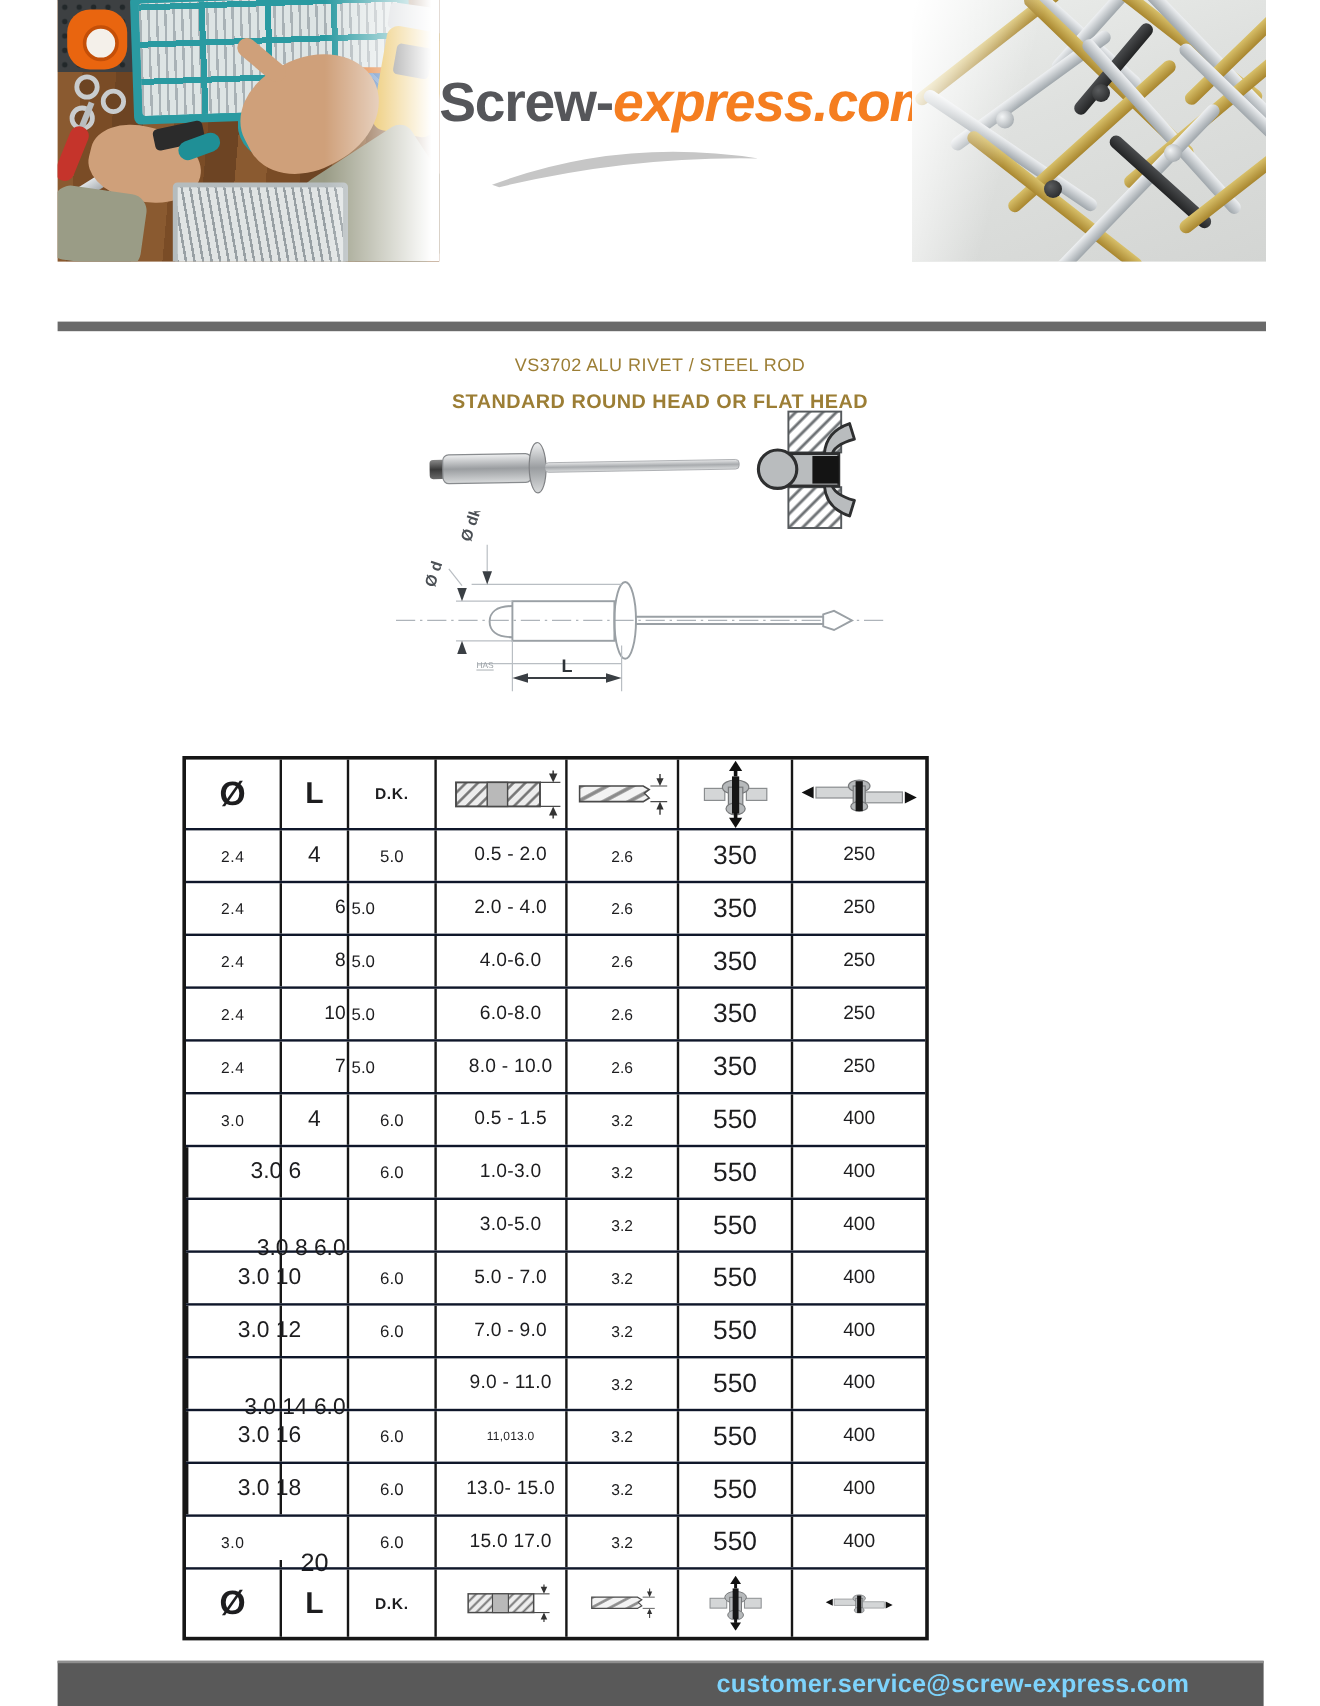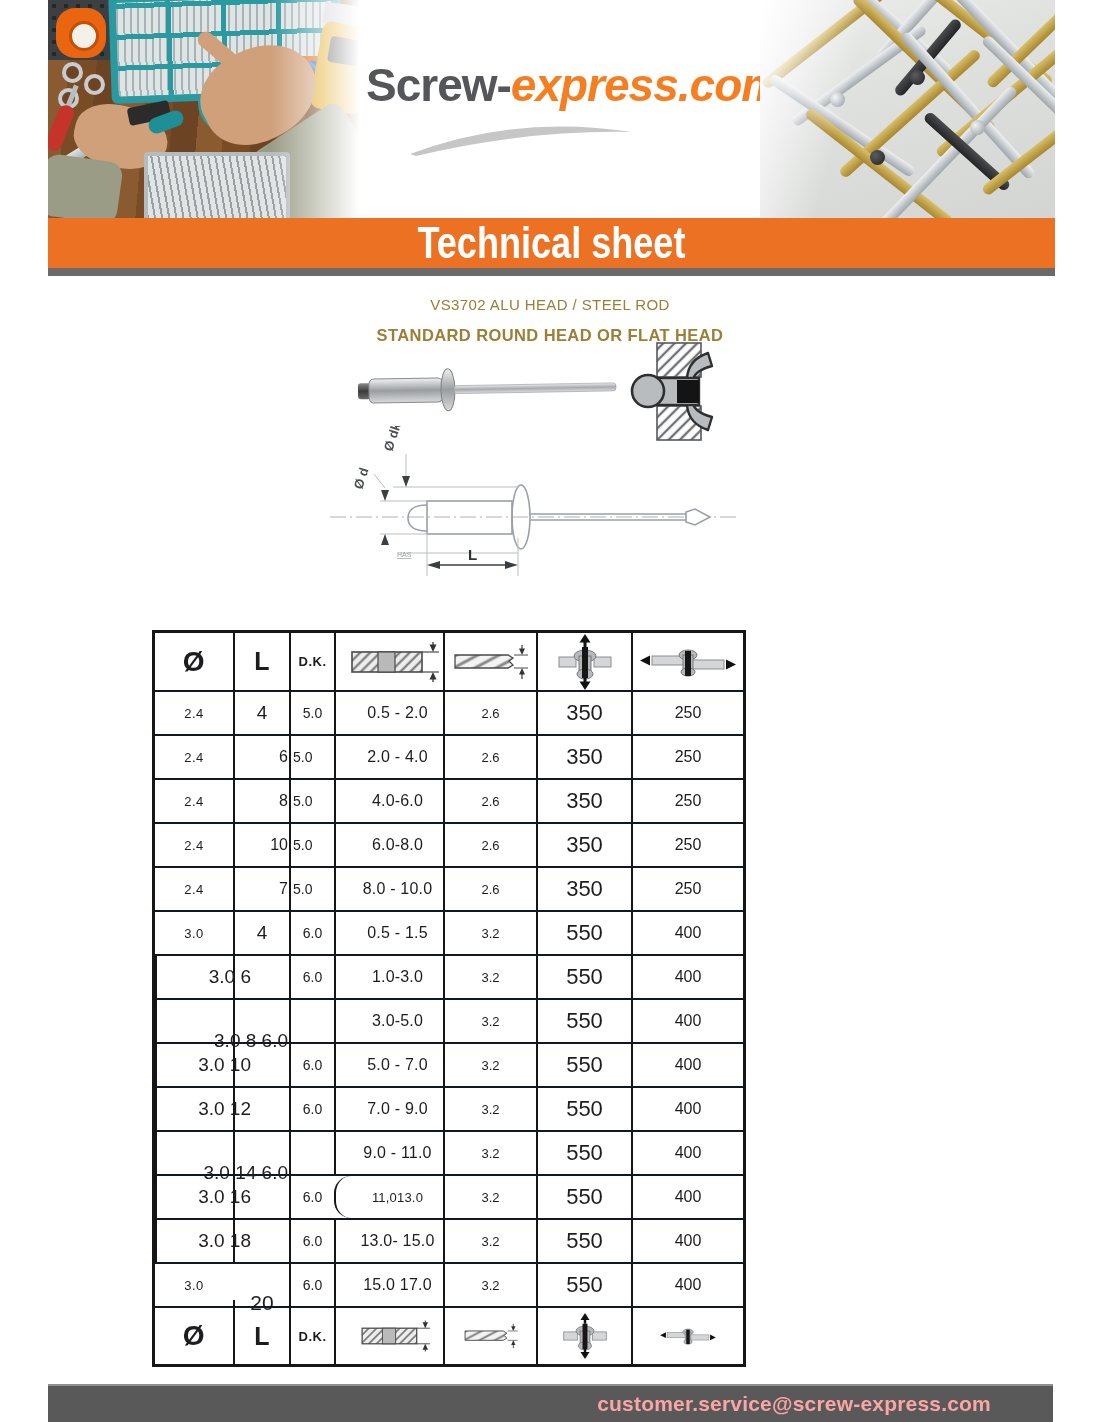--- a/index.html
+++ b/index.html
@@ -87,44 +87,44 @@
   
   .spec-table{position:absolute;left:152px;top:630px;border:3px solid #161616;background:#fff;}
   .trow{display:flex;height:42px;border-top:2px solid #0f172a;position:relative;}
   .trow:first-child{border-top:none;}
   .trow.hdr{height:57px;} .trow.ftr{height:56px;}
   .tcell{display:flex;align-items:center;justify-content:center;border-left:2px solid #161616;
       box-sizing:border-box;overflow:visible;}
   .tcell:first-child{border-left:none;}
   .c-d{width:78px;font-size:13px;letter-spacing:.5px;}
   .c-l{width:56px;font-size:19px;}
-  .c-dk{width:45px;font-size:14px;}
+  .c-dk{width:73px;font-size:14px;}
   .c-grip{width:109px;font-size:16px;letter-spacing:.2px;padding-left:16px;}
   .c-hole{width:93px;font-size:13px;}
   .c-tensile{width:95px;font-size:22px;}
   .c-shear{width:112px;font-size:16px;}
   .th.c-d{font-size:28px;font-weight:bold;}
   .th.c-l{font-size:25px;font-weight:bold;}
   .th.c-dk{font-size:13px;font-weight:600;letter-spacing:.5px;}
   .flush-r{justify-content:flex-end;padding-right:1px;font-size:16px;}
   .flush-l{justify-content:flex-start;padding-left:2px;}
   .big{font-size:21px;margin-top:36px;}
-  .small{font-size:13px;border-radius:17px;}
+  .small{font-size:10px;}
   .span-label{position:absolute;left:0;top:0;bottom:0;display:flex;align-items:center;
       justify-content:flex-end;font-size:19px;z-index:2;pointer-events:none;}
   .span-label.span2{width:96px;}
   .span-label.span3{width:133px;margin-top:40px;}
   .icon-wrap{display:flex;align-items:center;justify-content:center;}
   .ftr .scale-grip{transform:scale(.78);} .ftr .scale-hole{transform:scale(.72);}
   .ftr .scale-tens{transform:scale(.82);} .ftr .scale-shear{transform:scale(.58);}
 
   
   .footer-bar{position:absolute;left:48px;top:1384px;width:1005px;height:38px;background:#595959;
       border-top:2px solid #8f8f8f;box-sizing:border-box;display:flex;align-items:center;justify-content:flex-end;}
-  .footer-bar span{color:#fca5a5;font-size:21px;font-weight:bold;padding-right:62px;letter-spacing:.2px;}
+  .footer-bar span{color:#7dd3fc;font-size:21px;font-weight:bold;padding-right:62px;letter-spacing:.2px;}
 </style>
 </head>
 <body>
 
 <div class="page">
 
   <div class="hero">
     <div class="photo photo-left">
       <div class="pl-pegboard"></div>
       <div class="pl-tape"></div>
@@ -177,27 +177,24 @@
       <div class="sc sc-dark" style="left:152px;top:146px;width:110px;transform:rotate(42deg);"></div>
       <div class="sc sc-gold" style="left:208px;top:140px;width:152px;transform:rotate(-38deg);"></div>
       <div class="sc-head" style="left:70px;top:92px;"></div>
       <div class="sc-head dark" style="left:150px;top:70px;"></div>
       <div class="sc-head" style="left:210px;top:120px;"></div>
       <div class="sc-head dark" style="left:110px;top:150px;"></div>
       <div class="pr-fade"></div>
     </div>
   </div>
 
-  <div class="banner">
-    <span>Technical sheet</span>
-  </div>
   <div class="gray-bar"></div>
 
   <div class="product">
-    <div class="pt1">VS3702 ALU HEAD / STEEL ROD</div>
+    <div class="pt1">VS3702 ALU RIVET / STEEL ROD</div>
     <div class="pt2">STANDARD ROUND HEAD OR FLAT HEAD</div>
   </div>
 
   <svg class="rivet-photo" width="272" height="58" viewBox="0 0 272 58">
     <defs>
       <linearGradient id="met" x1="0" y1="0" x2="0" y2="1">
         <stop offset="0" stop-color="#f0f1f2"></stop>
           <stop offset=".5" stop-color="#9a9da0"></stop>
           <stop offset="1" stop-color="#d8dadb"></stop>
       </linearGradient>

